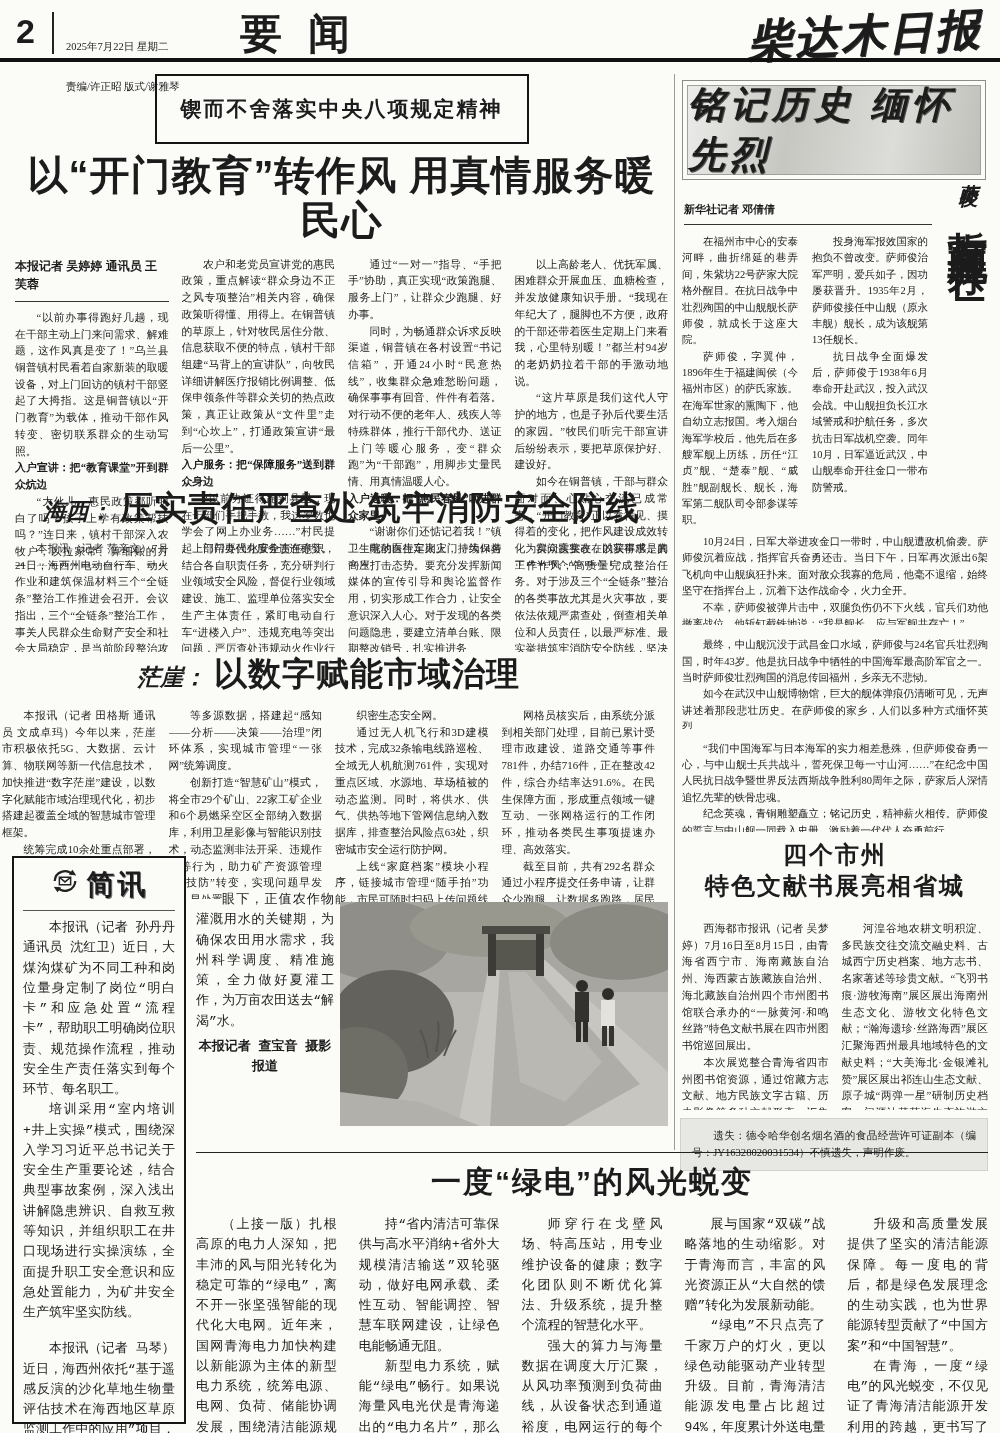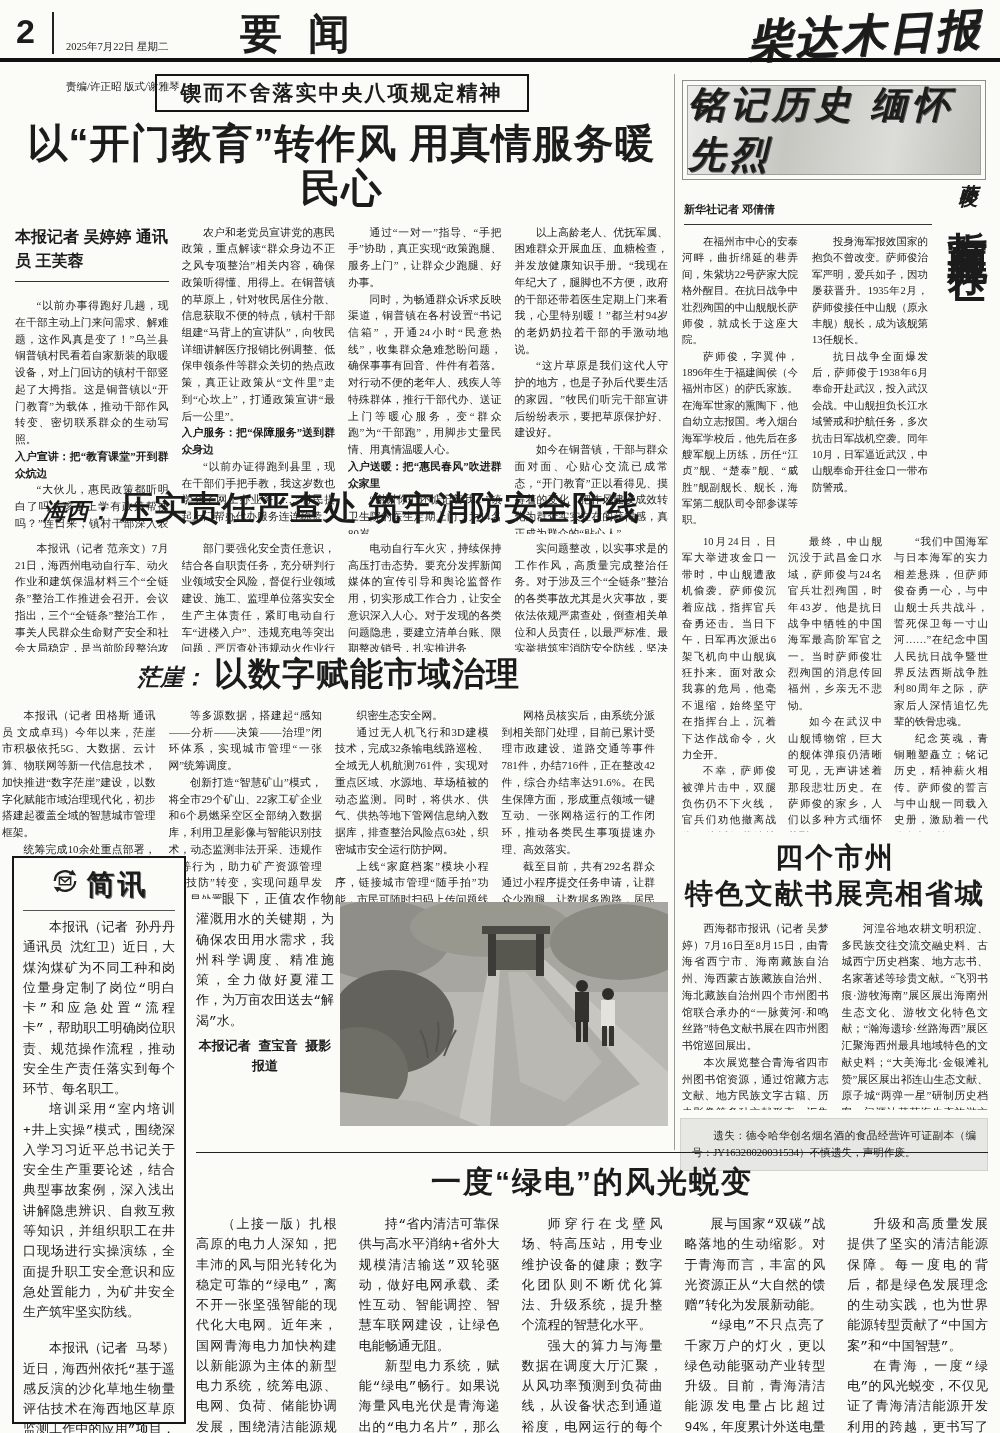--- a/index.html
+++ b/index.html
@@ -16,24 +16,24 @@
             letter-spacing:3px;transform:rotate(-3deg);text-shadow:1px 1px 0 #333;}
   .header-rule{left:0;top:58px;width:1000px;height:3px;background:#111;border-bottom:1px solid #111;
                box-shadow:0 5px 0 -4px #111;}
   
   .cols{display:flex;overflow:hidden;}
   .col{flex:1;overflow:hidden;}
   .bodytext{font-size:10.8px;line-height:1.55;}
   .smalltext{font-size:13px;line-height:1.56;font-family:Liberation Mono, monospace;}
   .col p,.paras p{margin:0;text-indent:2em;text-align:justify;}
   p.subhead{font-weight:700;text-indent:0;}
-  .byline{font-weight:700;font-size:16px;border-bottom:1px solid #333;padding:1px 0 7px;margin-bottom:15px;}
+  .byline{font-weight:700;font-size:12px;border-bottom:1px solid #333;padding:1px 0 7px;margin-bottom:7px;}
   
   .art1{left:15px;top:74px;width:653px;}
-  .kicker{margin:0 auto;width:max-content;border:2px solid #141414;padding:3px 24px;
+  .kicker{margin:0 auto;width:max-content;border:2px solid #141414;padding:19px 24px;
           font-weight:700;font-size:21px;letter-spacing:2px;}
   .art1 .headline{margin-top:9px;text-align:center;font-weight:900;font-size:40px;
                   line-height:1.12;letter-spacing:1px;}
   .art1 .cols{margin-top:13px;gap:13px;height:310px;}
   
   .hl-row{text-align:center;white-space:nowrap;}
   .hl-prefix{font-style:italic;font-weight:700;font-size:23px;font-family:"Liberation Serif",serif;margin-right:8px;}
   .hl-main{font-weight:900;font-size:33px;letter-spacing:1px;margin-top:40px;}
   .art2{left:15px;top:486px;width:653px;}
   .art2 .cols{margin-top:9px;gap:13px;height:112px;}
@@ -65,24 +65,24 @@
                 display:flex;align-items:center;}
   .banner-text{font-weight:900;font-style:italic;font-size:37px;letter-spacing:5px;color:#1d1d1b;
                text-shadow:1px 1px 0 #555;}
   .mem-byline{left:684px;top:202px;width:248px;font-weight:700;font-size:11px;
               border-bottom:1px solid #333;padding-bottom:7px;}
   .mem-upper{left:682px;top:234px;width:246px;height:292px;gap:14px;}
   .vtitle{left:930px;top:168px;width:58px;height:386px;writing-mode:vertical-rl;
           text-align:left;line-height:1;}
   .vtitle .vprefix{font-style:italic;font-weight:700;font-size:19px;letter-spacing:3px;}
   .vtitle .vmain{font-weight:900;font-size:40px;letter-spacing:5px;}
-  .mem-lower{left:682px;top:534px;width:306px;height:298px;gap:12px;}
+  .mem-lower{left:682px;top:534px;width:306px;height:298px;gap:12px;flex-direction:column;}
   .mem-lower .col,.mem-upper .col{font-size:10.5px;line-height:1.56;}
   .bookfair-hl{left:682px;top:840px;width:306px;text-align:center;font-weight:900;
-               font-size:28px;line-height:1.28;letter-spacing:2px;}
+               font-size:24px;line-height:1.28;letter-spacing:2px;}
   .bookfair-body{left:682px;top:920px;width:306px;height:190px;gap:13px;}
   .notice{left:680px;top:1118px;width:308px;box-sizing:border-box;background:#e7e7e3;
           border:1px solid #d2d2cc;padding:8px 11px;font-size:10.6px;line-height:1.65;}
   .notice p{margin:0;text-indent:2em;text-align:justify;}
 </style>
 </head>
 <body>
 
 <div class="page">
 

